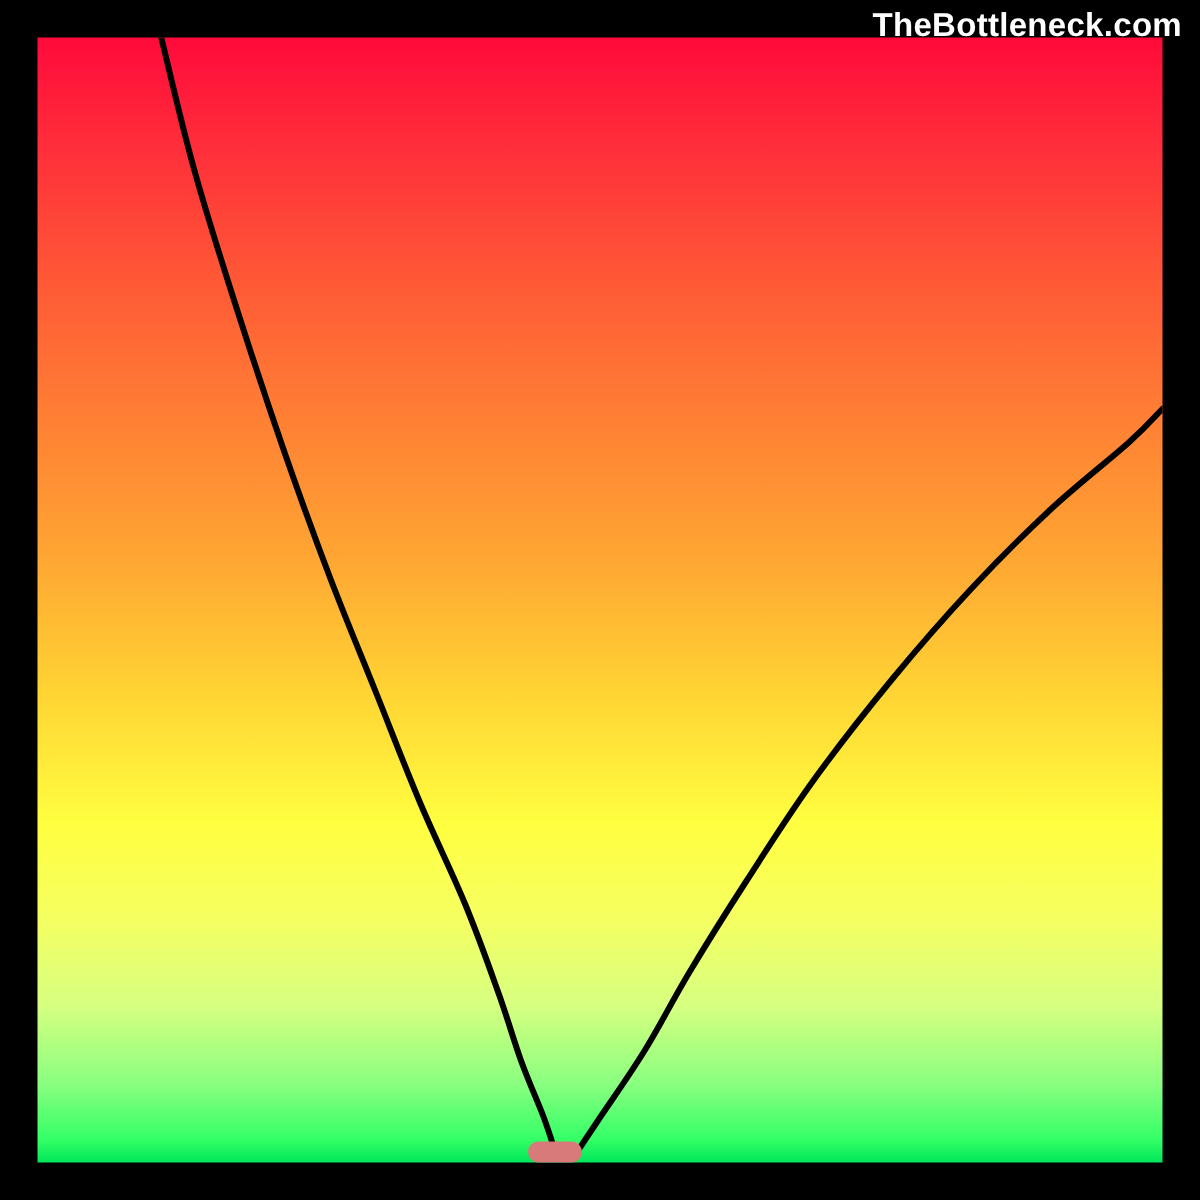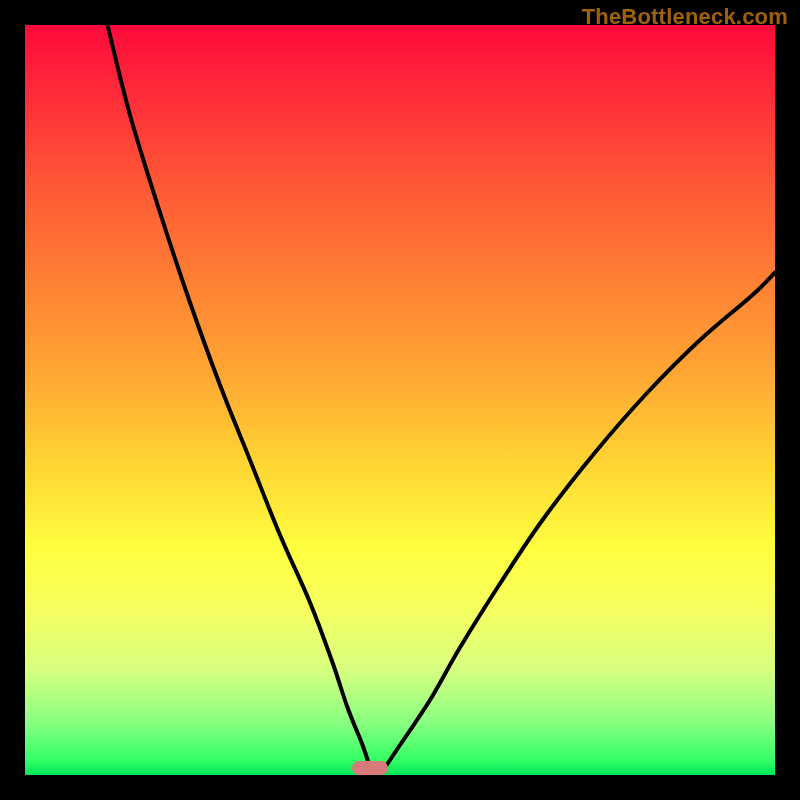--- a/index.html
+++ b/index.html
@@ -14,21 +14,21 @@
   .frame {
     position: relative;
     width: 800px;
     height: 800px;
     background: #000;
   }
   .watermark {
     position: absolute;
     top: 4px;
     right: 12px;
-    color: #a16207;
+    color: #ffffff;
     font-size: 22px;
     font-weight: 600;
     letter-spacing: 0.2px;
     user-select: none;
   }
   .plot-area {
     position: absolute;
     
     left: 25px;
     top: 25px;

